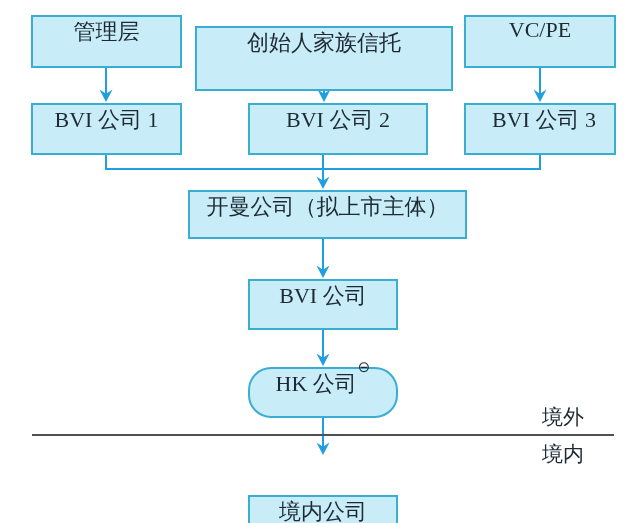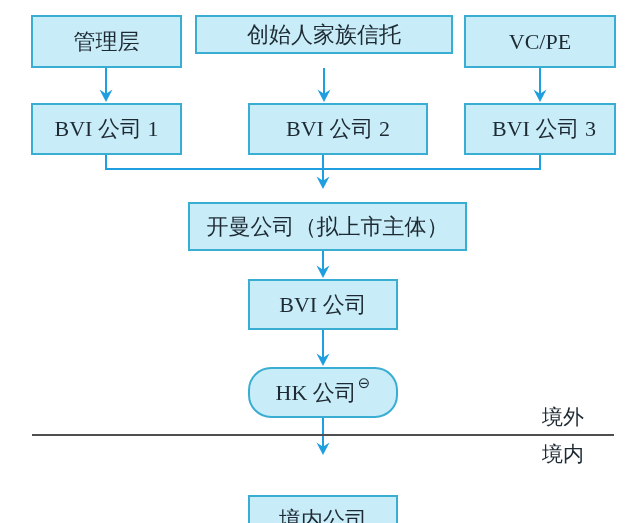--- a/index.html
+++ b/index.html
@@ -20,40 +20,40 @@
   .connectors{position:absolute;left:0;top:0;width:644px;height:523px;}
   .edge{stroke:var(--arrow);stroke-width:2;fill:none;}
   .head{fill:var(--arrow);stroke:none;}
   .divider-line{stroke:var(--divider);stroke-width:2;fill:none;}
   .node{
     position:absolute;
     box-sizing:border-box;
     background:var(--box-fill);
     border:2px solid var(--box-border);
     color:var(--text);
-    display:flex;align-items:center;justify-content:center;
+    display:flex;justify-content:center;
     font-size:22px;
     white-space:nowrap;
   }
   .fn-marker{
     font-family:"DejaVu Sans",sans-serif;
     font-size:15px;
     line-height:1;
     position:relative;
     top:-9px;
     margin-left:1px;
   }
   
   .n-management   {left:31px;  top:15px;  width:151px; height:53px;}
-  .n-founder-trust{left:195px; top:15px;  width:258px; height:39px;}
+  .n-founder-trust{left:195px; top:26px;  width:258px; height:65px;}
   .n-vc-pe        {left:464px; top:15px;  width:152px; height:53px;}
   .n-bvi1         {left:31px;  top:103px; width:151px; height:52px;}
   .n-bvi2         {left:248px; top:103px; width:180px; height:52px;}
   .n-bvi3         {left:464px; top:103px; width:152px; height:52px;padding-left:8px;}
-  .n-cayman       {left:188px; top:202px; width:279px; height:49px;font-family:Liberation Serif, serif;}
+  .n-cayman       {left:188px; top:190px; width:279px; height:49px;font-family:Liberation Serif, serif;}
   .n-bvi-mid      {left:248px; top:279px; width:150px; height:51px;}
   .n-hk           {left:248px; top:367px; width:150px; height:51px;border-radius:23px;}
   .n-domestic     {left:248px; top:456px; width:150px; height:50px;margin-top:39px;}
   .region-label{
     position:absolute;
     color:var(--text);
     font-size:21px;
     width:70px;
     text-align:left;
   }

